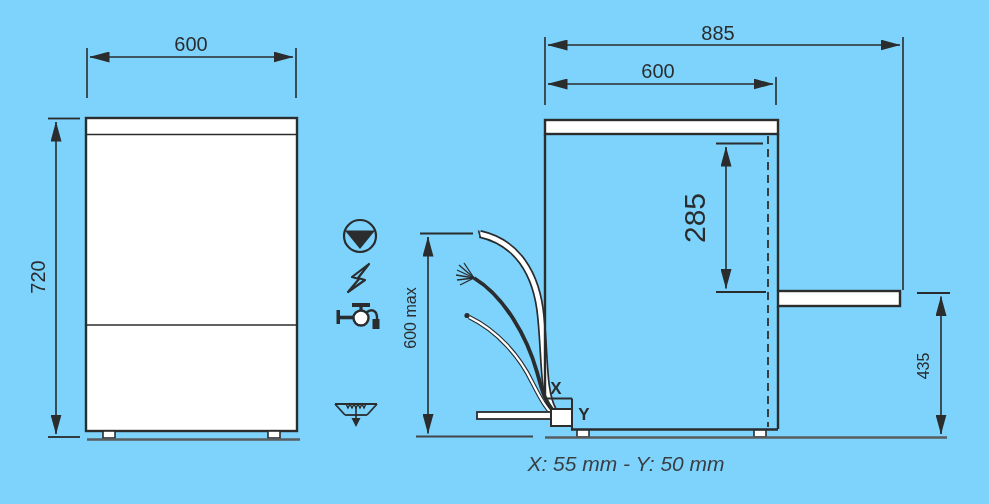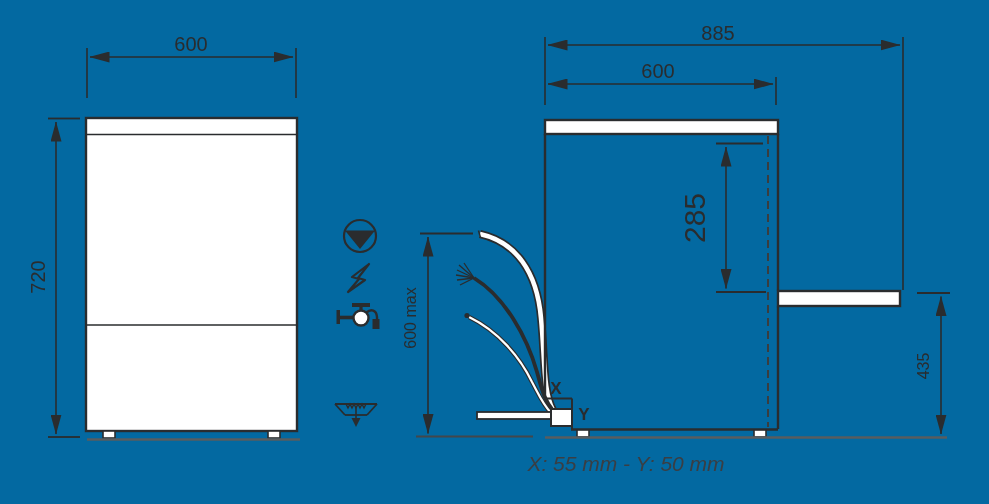--- a/index.html
+++ b/index.html
@@ -1,16 +1,16 @@
 <!DOCTYPE html>
 <html><head>
 <meta charset="utf-8">
 <style>
   html,body{margin:0;padding:0;background:#fff;}
-  .stage{width:989px;height:504px;position:relative;background:#0369a1;overflow:hidden;}
+  .stage{width:989px;height:504px;position:relative;background:#7dd3fc;overflow:hidden;}
   svg{display:block;}
   .ln{stroke:#2a2c2e;fill:none;stroke-linecap:butt;}
   .thick{stroke-width:2.4;}
   .mid{stroke-width:2;}
   .thin{stroke-width:1.6;}
   .dim{stroke-width:1.6;}
   .tick{stroke-width:1.8;}
   .ground{stroke:#595d5f;stroke-width:2.6;fill:none;}
   .groundDark{stroke:#44474a;stroke-width:2;fill:none;}
   .dash{stroke:#3a3d3f;stroke-width:2;stroke-dasharray:8 5;fill:none;}

